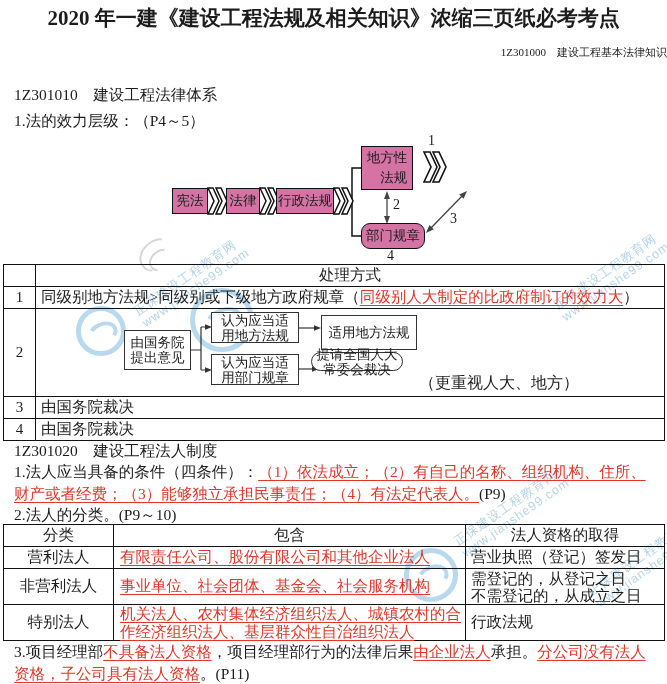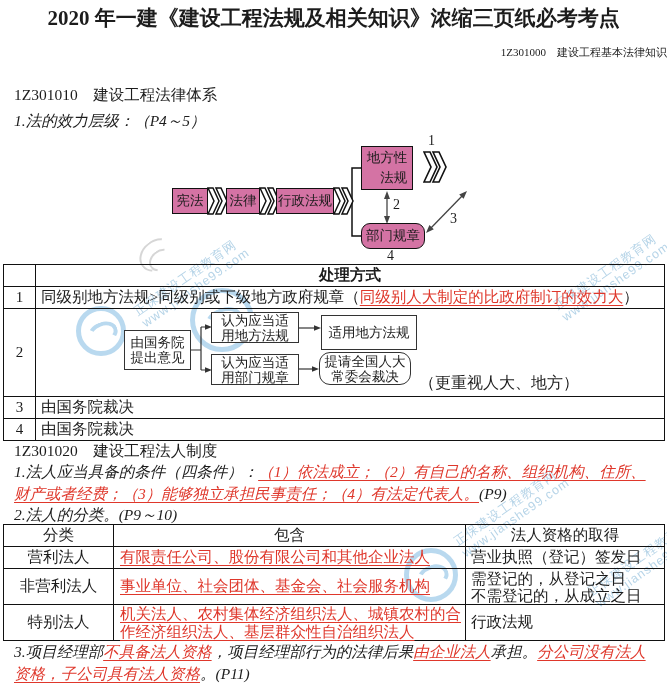--- a/index.html
+++ b/index.html
@@ -27,40 +27,40 @@
     border:4px solid rgba(80,160,215,.40);border-radius:50%;
     border-bottom-color:transparent;border-left-color:transparent;transform:rotate(-20deg);}
   .wm-arc{position:absolute;border:2.5px solid #c6c6c6;border-radius:50%;
     border-bottom-color:transparent;border-right-color:transparent;opacity:.7;transform:rotate(-38deg);}
 
   
   .title{position:absolute;top:4px;left:0;width:667px;text-align:center;
     font-size:21px;font-weight:bold;}
   .h2{position:absolute;top:45px;left:0;width:667px;text-align:right;font-size:11px;}
   .h3{position:absolute;top:85px;left:14px;font-size:15.5px;}
-  .para{position:absolute;left:14px;font-size:15.5px;line-height:21.5px;font-style:italic;}
+  .para{position:absolute;left:14px;font-size:15.5px;line-height:21.5px;}
   .red{color:var(--red);text-decoration:underline;text-decoration-thickness:1.4px;text-underline-offset:3px;}
 
   
   .flow{position:absolute;top:133px;left:0;width:667px;height:131px;}
   .fbox{position:absolute;background:var(--pink);border:1.6px solid #111;
     display:flex;align-items:center;justify-content:center;text-align:right;
     font-size:13.5px;line-height:20px;white-space:pre-line;box-sizing:border-box;}
   .chev{position:absolute;}
   .fnum{position:absolute;font-size:14px;}
   .flow svg.overlay{position:absolute;left:0;top:0;}
 
   
   table{border-collapse:collapse;position:absolute;table-layout:fixed;}
   td{border:1.6px solid #111;padding:0;font-size:15.5px;vertical-align:middle;box-sizing:border-box;}
   .t1{top:264px;left:3px;width:661px;}
   .t2{top:524px;left:3px;width:661px;}
   td.num{text-align:center;font-size:15px;}
   td.txt{padding-left:5px;margin-top:28px;}
-  td.hdr{text-align:center;font-weight:bold;}
+  td.hdr{text-align:center;}
   td.c{text-align:center;}
   .cellpad{padding-left:6px;padding-right:4px;}
   .pre{white-space:pre-line;line-height:17px;}
 
   
   .flow2{position:relative;width:629px;height:87px;}
   .wbox{position:absolute;background:#fff;border:1.3px solid #333;
     display:flex;align-items:center;justify-content:center;text-align:center;
     font-size:13.5px;line-height:15px;white-space:pre-line;box-sizing:border-box;}
   .note{position:absolute;font-size:16px;}
@@ -180,21 +180,21 @@
               <line x1="263" y1="60" x2="278" y2="60" stroke="#333" stroke-width="1.2"></line>
               <polygon points="283,60 276,57.3 276,62.7" fill="#333"></polygon>
             </svg>
             <div class="wbox" style="left:88px;top:21px;width:67px;height:40px;">由国务院
 提出意见</div>
             <div class="wbox" style="left:175px;top:3px;width:88px;height:31px;">认为应当适
 用地方法规</div>
             <div class="wbox" style="left:285px;top:6px;width:96px;height:35px;">适用地方法规</div>
             <div class="wbox" style="left:175px;top:45px;width:88px;height:31px;">认为应当适
 用部门规章</div>
-            <div class="wbox" style="left:283px;top:43px;width:92px;height:33px;border-radius:11px;">提请全国人大
+            <div class="wbox" style="left:275px;top:43px;width:92px;height:19px;border-radius:11px;">提请全国人大
 常委会裁决</div>
             <div class="note" style="left:383px;top:64px;">（更重视人大、地方）</div>
           </div>
         </td>
       </tr>
       <tr style="height:21px">
         <td class="num">3</td>
         <td class="txt">由国务院裁决</td>
       </tr>
       <tr style="height:22px">

